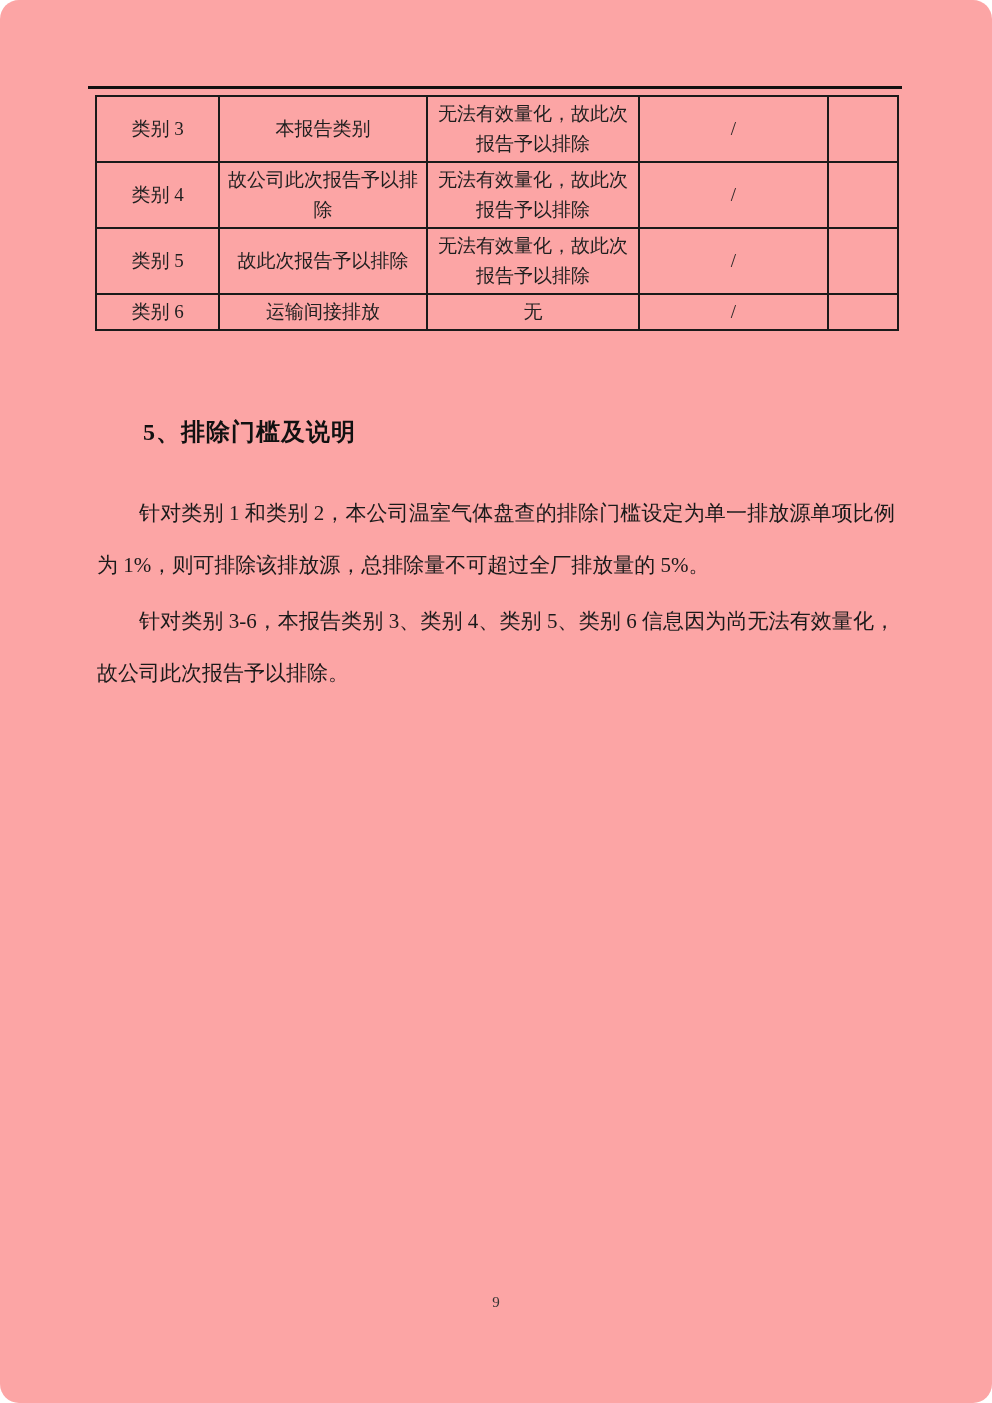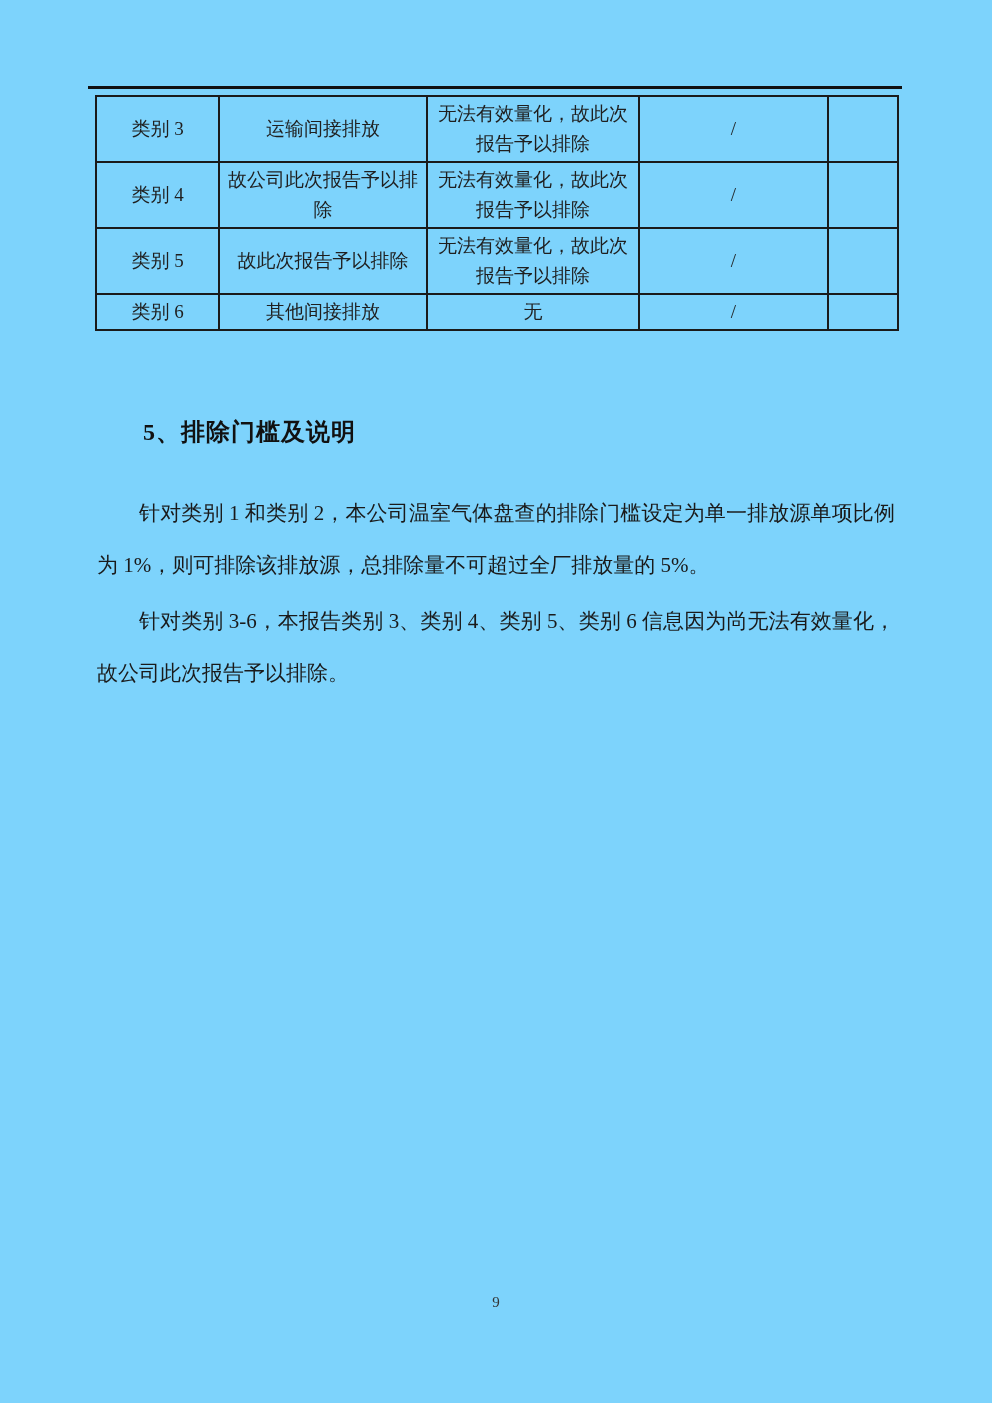--- a/index.html
+++ b/index.html
@@ -4,21 +4,21 @@
 <style>
   html,body{margin:0;padding:0;}
   body{
     width:992px;height:1403px;
     background:#ffffff;
     position:relative;
     font-family:"Liberation Serif","DejaVu Serif",serif;
     color:#1c1c1c;
     overflow:hidden;
   }
-  .page{position:absolute;inset:0;background:#7dd3fc;}
+  .page{position:absolute;inset:0;background:#fca5a5;border-radius:19px;}
 
   
   .top-rule{
     position:absolute;
     left:88px;top:86px;width:814px;height:3px;
     background:#111111;
   }
 
   table.excl{
     position:absolute;
@@ -88,42 +88,42 @@
     <colgroup>
       <col style="width:123px">
       <col style="width:208px">
       <col style="width:212px">
       <col style="width:189px">
       <col style="width:70px">
     </colgroup>
     <tbody>
         <tr>
           <td>类别 3</td>
-          <td>运输间接排放</td>
+          <td>本报告类别</td>
           <td>无法有效量化，故此次报告予以排除</td>
           <td>/</td>
           <td></td>
         </tr>
         <tr>
           <td>类别 4</td>
           <td>故公司此次报告予以排除</td>
           <td>无法有效量化，故此次报告予以排除</td>
           <td>/</td>
           <td></td>
         </tr>
         <tr>
           <td>类别 5</td>
           <td>故此次报告予以排除</td>
           <td>无法有效量化，故此次报告予以排除</td>
           <td>/</td>
           <td></td>
         </tr>
         <tr>
           <td>类别 6</td>
-          <td>其他间接排放</td>
+          <td>运输间接排放</td>
           <td>无</td>
           <td>/</td>
           <td></td>
         </tr>
       </tbody>
   </table>
 
   <div class="heading">5、排除门槛及说明</div>
 
   <div class="bodytext">

